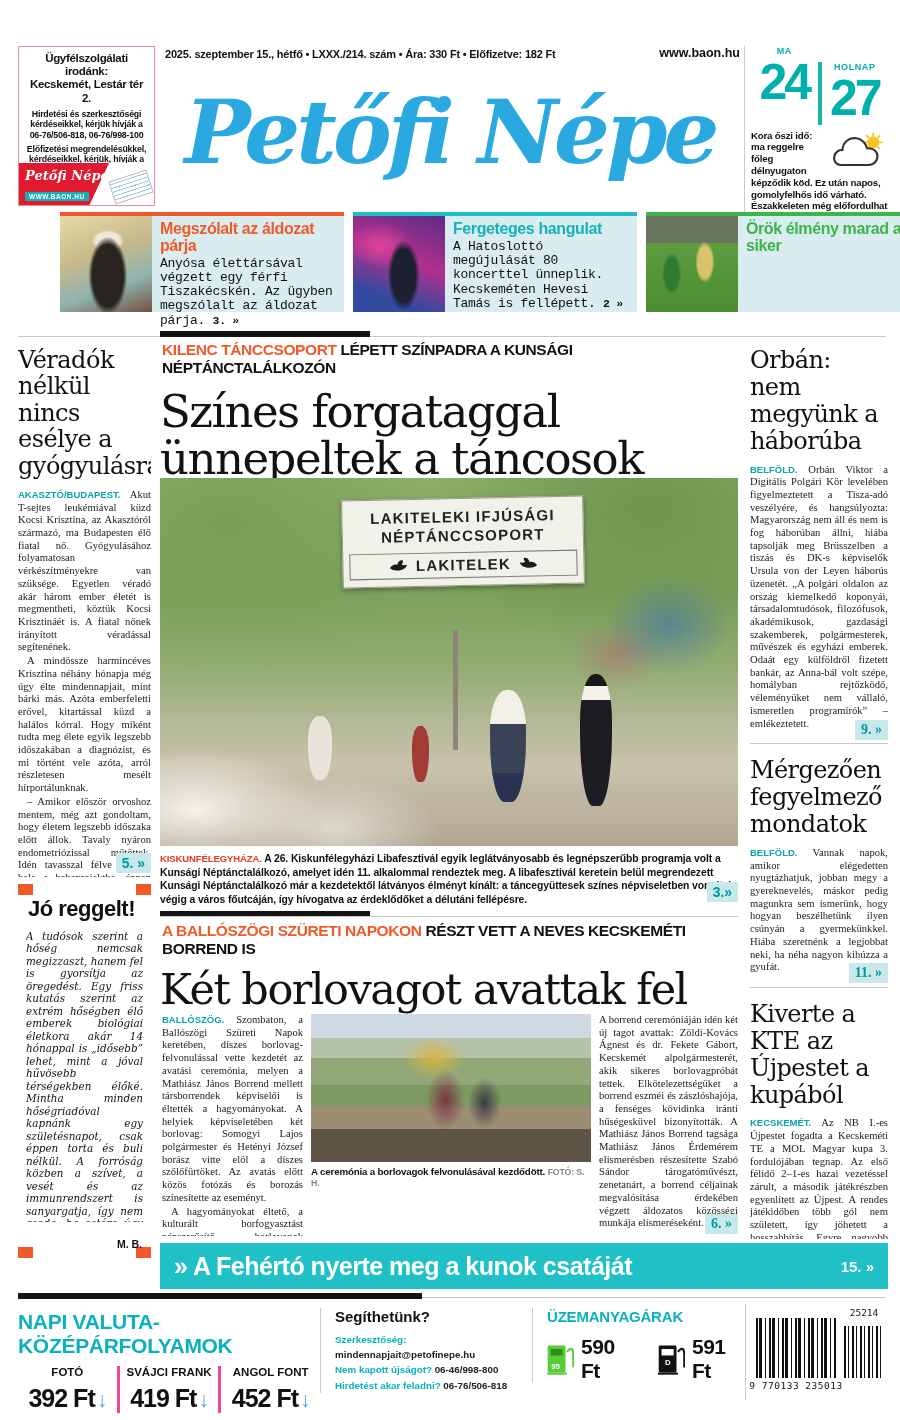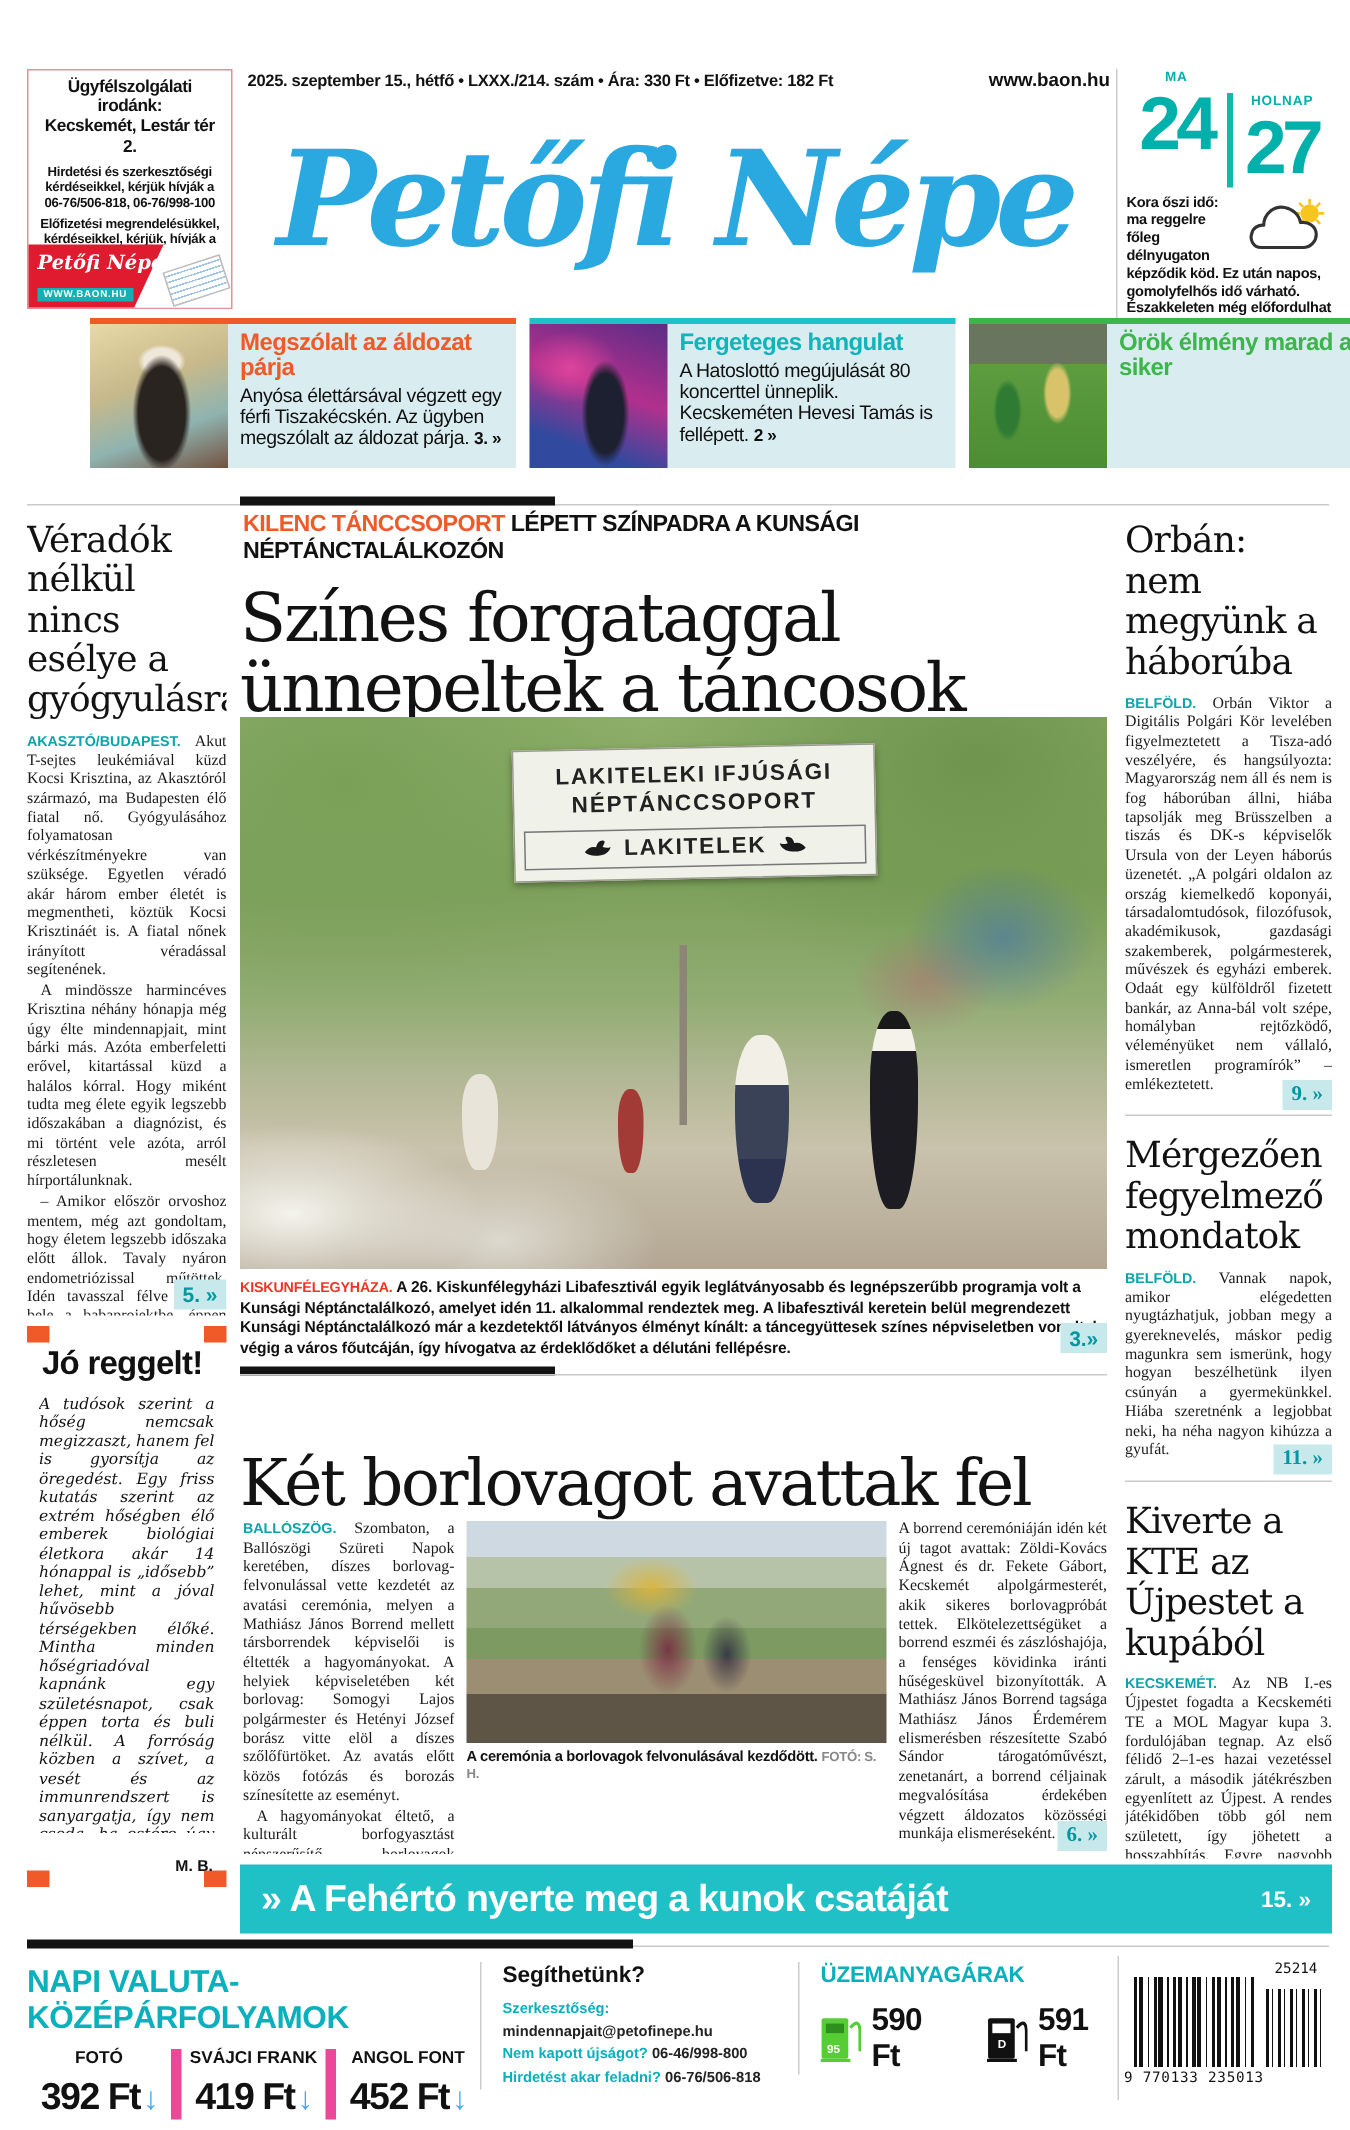--- a/index.html
+++ b/index.html
@@ -48,21 +48,21 @@
        linear-gradient(160deg,#e8d9a8,#c8b98a 40%,#8fb3b0 70%,#74513f);}
   .tp2{background:radial-gradient(20px 44px at 55% 62%,#1c2030 60%,rgba(28,32,48,0) 80%),
        radial-gradient(40px 30px at 30% 30%,rgba(233,72,160,.8),rgba(233,72,160,0) 80%),
        linear-gradient(200deg,#5a2d86,#b2308d 45%,#31499e 80%);}
   .tp3{background:radial-gradient(12px 26px at 28% 60%,#2f7b34 60%,rgba(47,123,52,0) 80%),
        radial-gradient(12px 26px at 64% 48%,#d8c36a 60%,rgba(216,195,106,0) 80%),
        linear-gradient(180deg,#6a7560 0 28%,#5d9c3f 28%,#4c8d33 100%);}
   .t-body{margin-left:97px;padding:3px 6px 0 3px;}
   .t-head{font-size:16px;font-weight:700;line-height:1.05;letter-spacing:-.4px;margin:2px 0 2px;}
   .t1 .t-head{color:#f05a28;} .t2 .t-head{color:#12b3ba;} .t3 .t-head{color:#3cb54a;}
-  .t-text{font-size:13px;line-height:1.1;letter-spacing:-.3px;color:#101010;}
+  .t-text{font-size:13px;line-height:1.1;letter-spacing:-.3px;color:#101010;font-family:Liberation Mono, monospace;}
   .t-ref{font-weight:700;font-size:11.5px;}
 
   
   .hrule{border-top:1px solid #c9c9c9;height:0;}
   .hrule1{left:18px;top:336px;width:868px;}
   .btab{background:#131313;height:6px;}
   .btab1{left:160px;top:331px;width:210px;}
   .btab2{left:160px;top:911px;width:210px;}
   .hrule2{left:160px;top:916px;width:578px;}
   .hrule3{left:18px;top:1297px;width:868px;}
@@ -151,21 +151,21 @@
   .banner{left:160px;top:1243px;width:728px;height:46px;background:#1fc0c6;color:#fff;
           display:flex;align-items:center;box-sizing:border-box;padding:0 14px;}
   .banner-text{font-size:25px;font-weight:700;letter-spacing:-.5px;}
   .banner-ref{margin-left:auto;font-size:15px;font-weight:700;}
 
   
   .fc{left:18px;top:1310px;width:302px;}
   .fc-title{color:#0ab0bc;font-size:21px;font-weight:700;letter-spacing:-.3px;margin-bottom:8px;}
   .fc-row{display:flex;}
   .fc-item{width:33.3%;text-align:center;}
-  .fc-item+.fc-item{border-left:7px solid #ec4899;}
+  .fc-item+.fc-item{border-left:3px solid #ec4899;}
   .fc-label{font-size:11.5px;font-weight:700;margin-bottom:6px;}
   .fc-value{font-size:25px;font-weight:700;letter-spacing:-1px;}
   .arrow{color:#4aa8ea;font-size:21px;font-weight:700;margin-left:2px;}
   .fh{left:320px;top:1308px;width:212px;border-left:1px solid #ccc;box-sizing:border-box;padding-left:14px;}
   .fh-title{font-size:15px;font-weight:700;margin-bottom:7px;}
   .fh-line{font-size:9.8px;font-weight:700;line-height:1.55;color:#222;}
   .fh-label{color:#0ab0bc;}
   .ff{left:532px;top:1308px;width:212px;border-left:1px solid #ccc;box-sizing:border-box;padding-left:14px;}
   .ff-title{color:#0ab0bc;font-size:15px;font-weight:700;letter-spacing:-.2px;}
   .ff-row{display:flex;align-items:center;gap:7px;margin-top:10px;}
@@ -306,20 +306,24 @@
   </figure>
 
   <div class="abs caption1">
     <span class="loc red">KISKUNFÉLEGYHÁZA.</span>
     <span>A 26. Kiskunfélegyházi Libafesztivál egyik leglátványosabb és legnépszerűbb programja volt a Kunsági Néptánctalálkozó, amelyet idén 11. alkalommal rendeztek meg. A libafesztivál keretein belül megrendezett Kunsági Néptánctalálkozó már a kezdetektől látványos élményt kínált: a táncegyüttesek színes népviseletben vonultak végig a város főutcáján, így hívogatva az érdeklődőket a délutáni fellépésre.</span>
     <span class="badge">3.»</span>
   </div>
 
   <div class="abs btab btab2"></div>
   <div class="abs hrule hrule2"></div>
+  <div class="abs kicker kicker2">
+    <span class="k-hl">A BALLÓSZÖGI SZÜRETI NAPOKON</span>
+    <span>RÉSZT VETT A NEVES KECSKEMÉTI BORREND IS</span>
+  </div>
   <h1 class="abs serif-head headline2">Két borlovagot avattak fel</h1>
 
   <div class="abs body-txt s2col s2c1">
     <p><span class="loc">BALLÓSZÖG.</span>
        <span>Szombaton, a Ballószögi Szüreti Napok keretében, díszes borlovag-felvonulással vette kezdetét az avatási ceremónia, melyen a Mathiász János Borrend mellett társborrendek képviselői is éltették a hagyományokat. A helyiek képviseletében két borlovag: Somogyi Lajos polgármester és Hetényi József borász vitte elöl a díszes szőlőfürtöket. Az avatás előtt közös fotózás és borozás színesítette az eseményt.</span></p>
     <p>A hagyományokat éltető, a kulturált borfogyasztást népszerűsítő borlovagok ceremóniája a nagyközönség előtt zajlott.</p>
   </div>
 
   <figure class="abs photo2" style="margin:0;"></figure>
   <div class="abs caption2">

